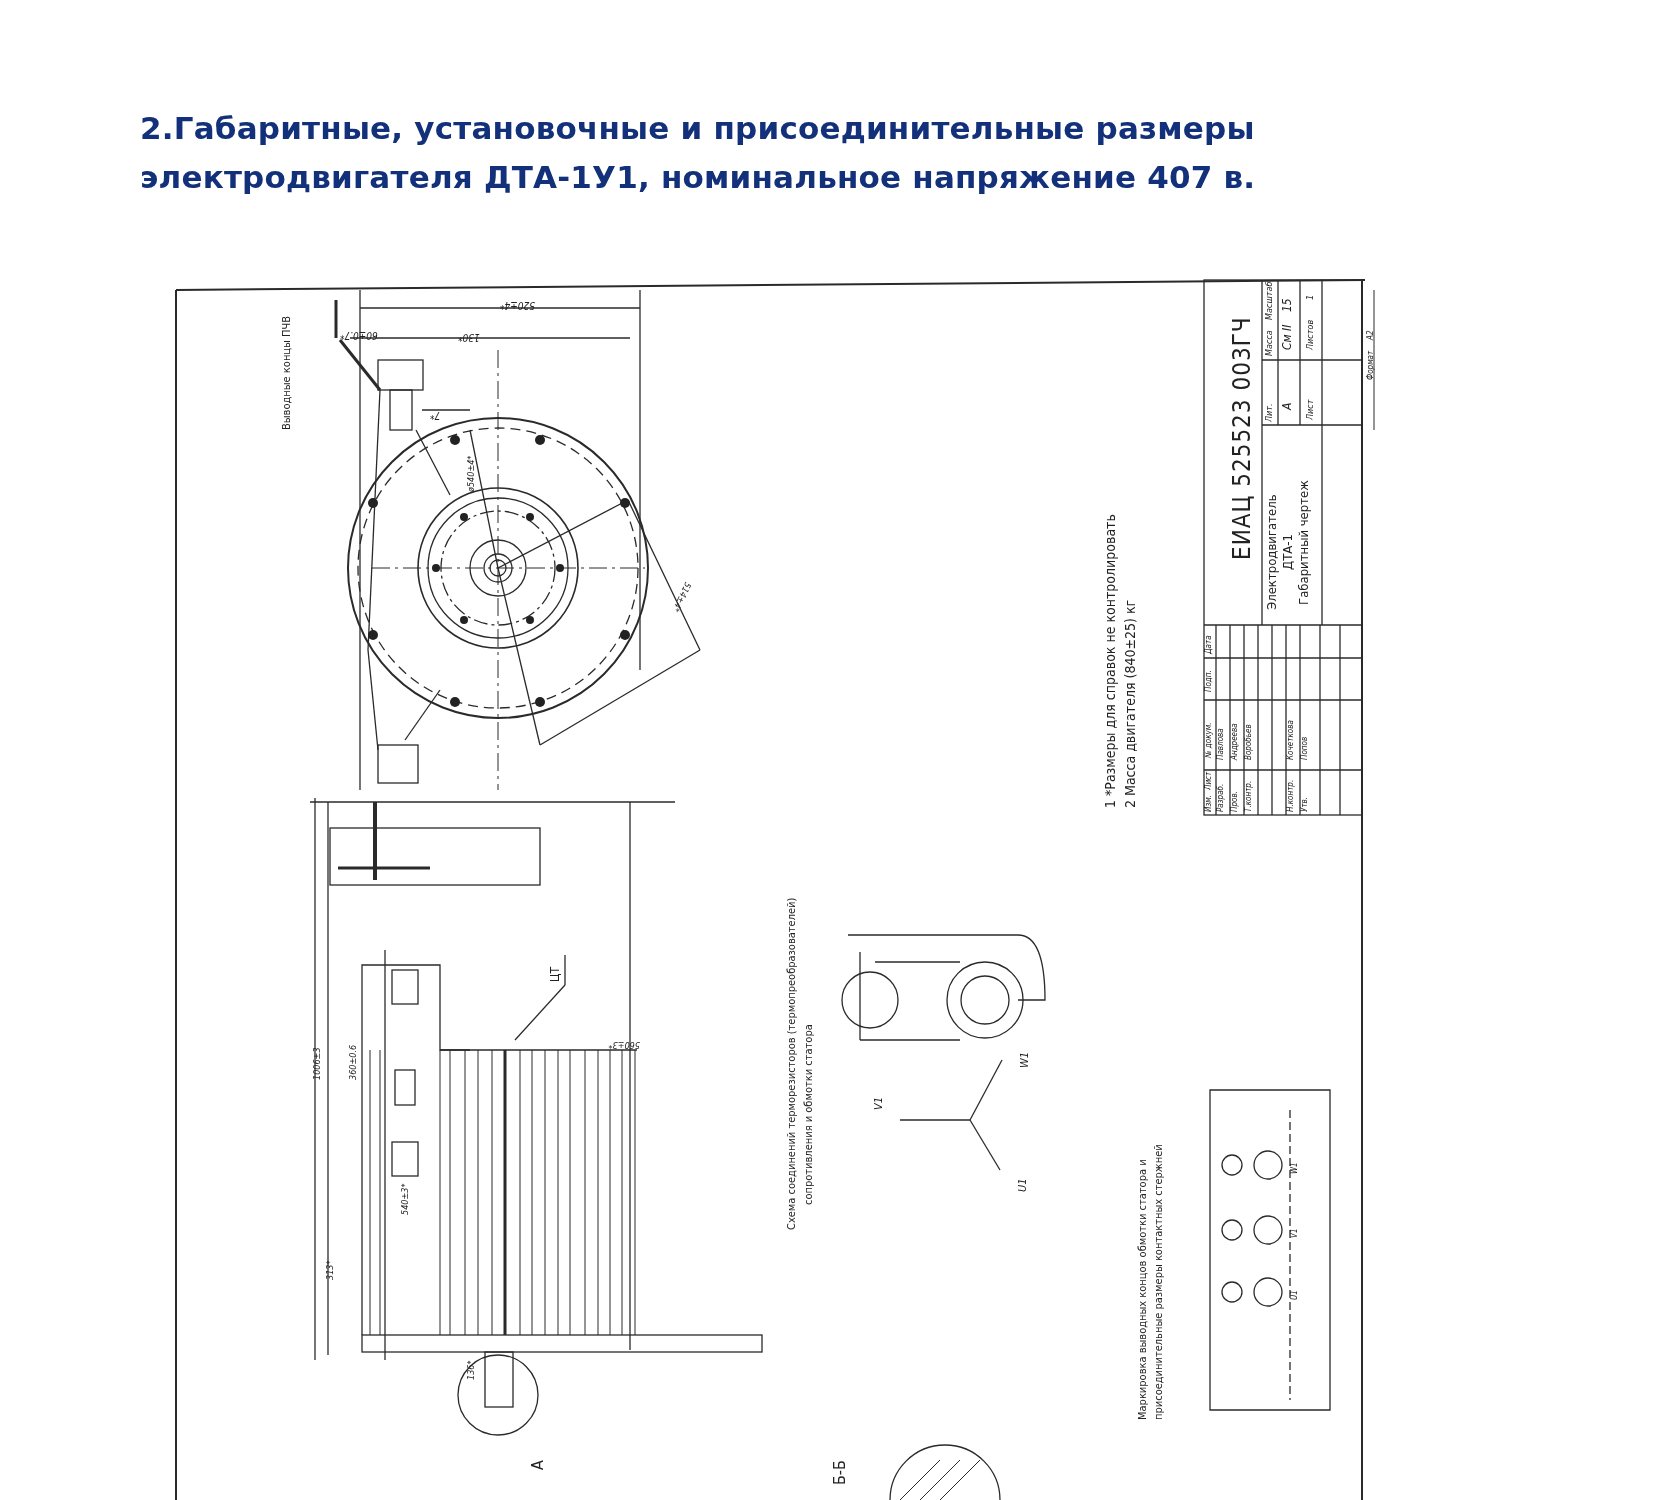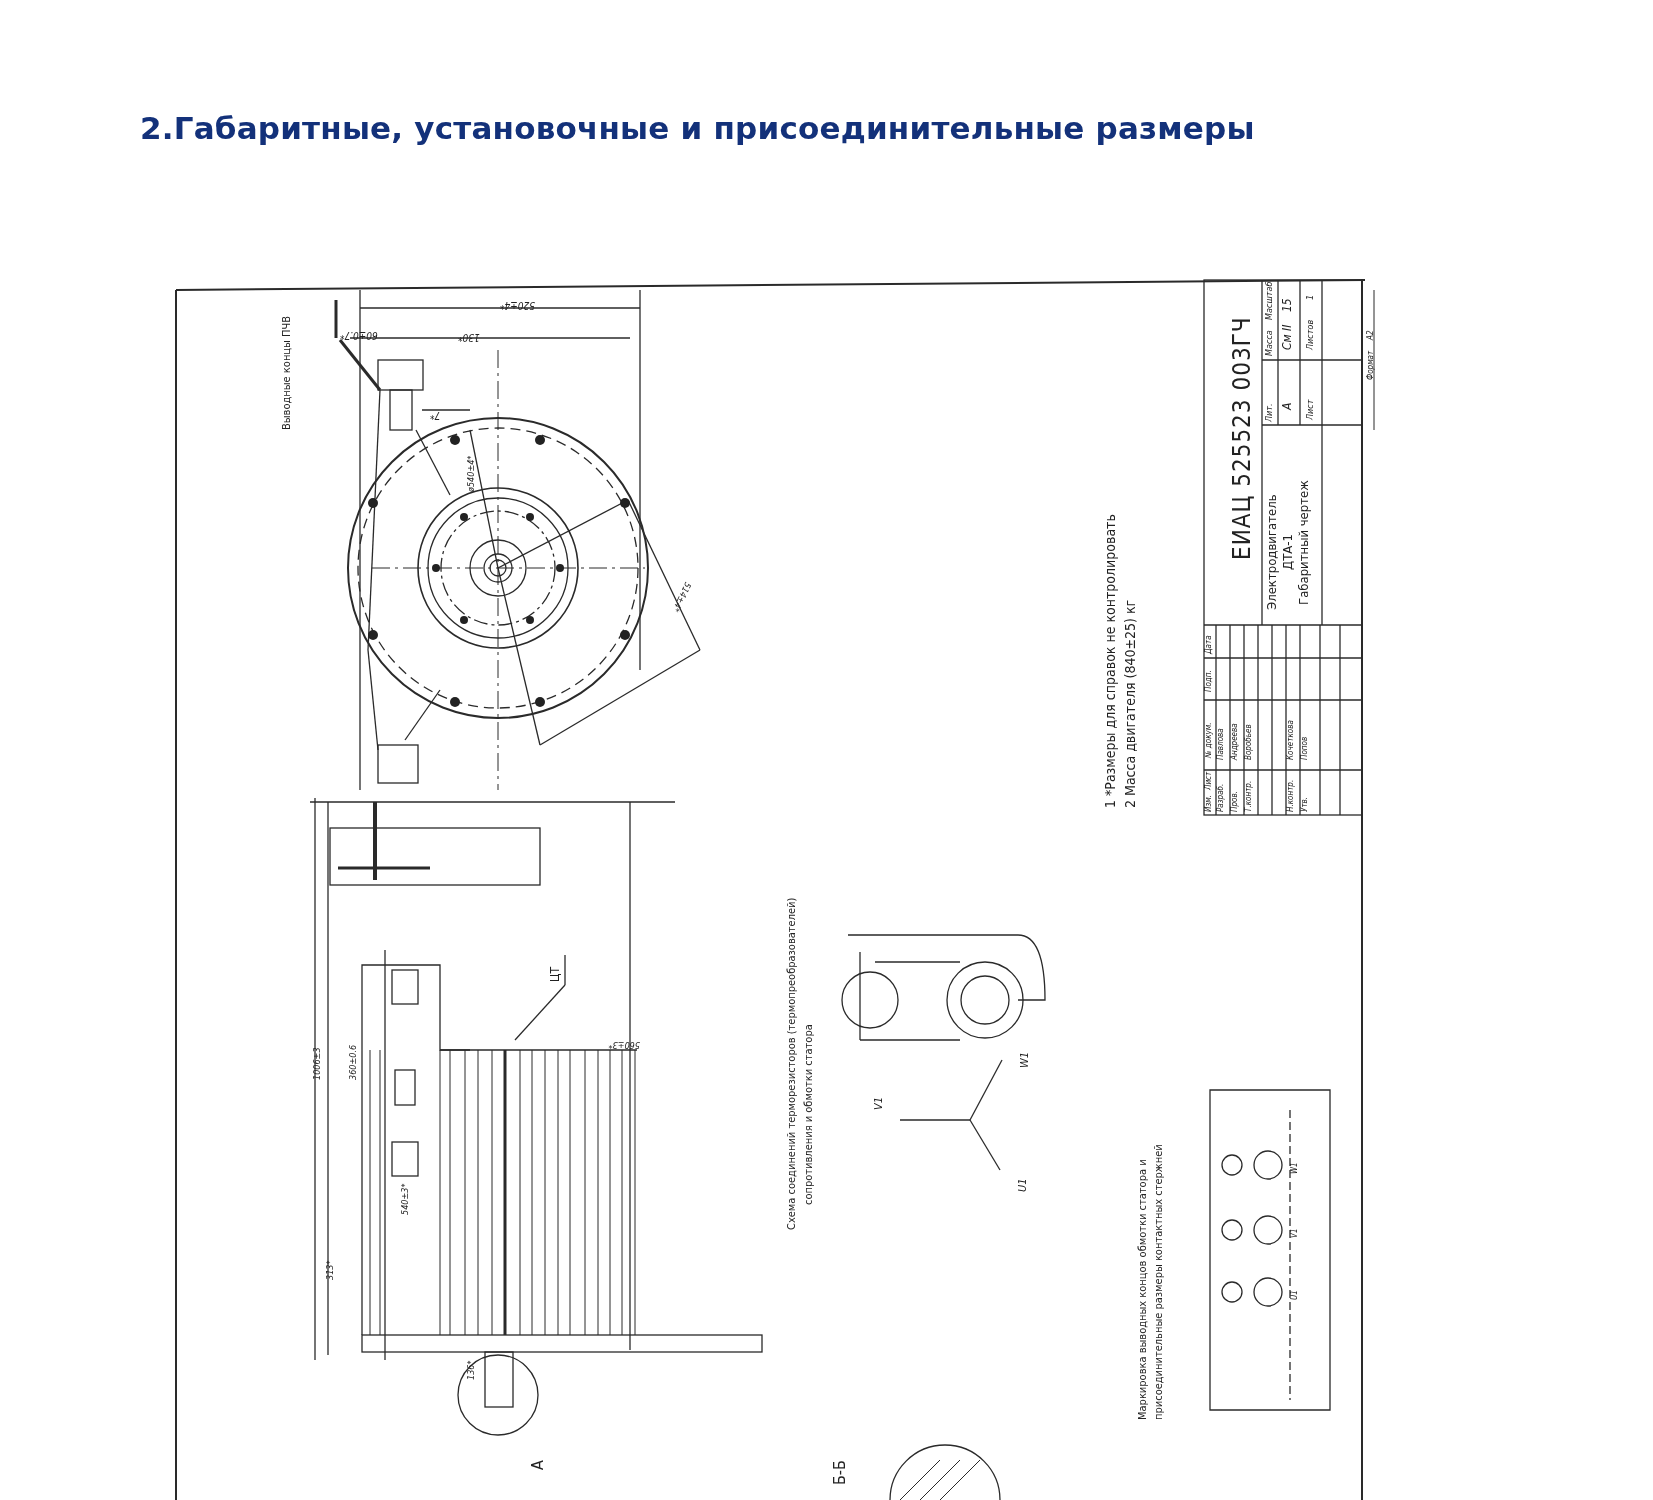--- a/index.html
+++ b/index.html
@@ -9,20 +9,21 @@
   .drawing{position:absolute;left:140px;top:230px;width:1400px;height:1270px;}
   .drawing svg{position:absolute;left:0;top:0;}
   .rot{position:absolute;transform-origin:0 0;transform:rotate(-90deg);white-space:nowrap;color:#222;font-family:"DejaVu Sans Condensed","DejaVu Sans",sans-serif;}
   .hand{font-style:italic;}
 </style>
 </head>
 <body>
 
 <div class="title">
   <span class="line">2.Габаритные, установочные и присоединительные размеры</span>
+  <span class="line">электродвигателя ДТА-1У1, номинальное напряжение 407 в.</span>
 </div>
 
 <div class="drawing">
   <svg width="1400" height="1270" viewBox="0 0 1400 1270">
     <g fill="none" stroke="#2a2a2a" stroke-width="1.3">
 
       <line x1="36" y1="60" x2="1225" y2="50" stroke-width="2"></line>
       <line x1="36" y1="60" x2="36" y2="1270" stroke-width="2"></line>
       <line x1="1222" y1="50" x2="1222" y2="1270" stroke-width="2"></line>
 

